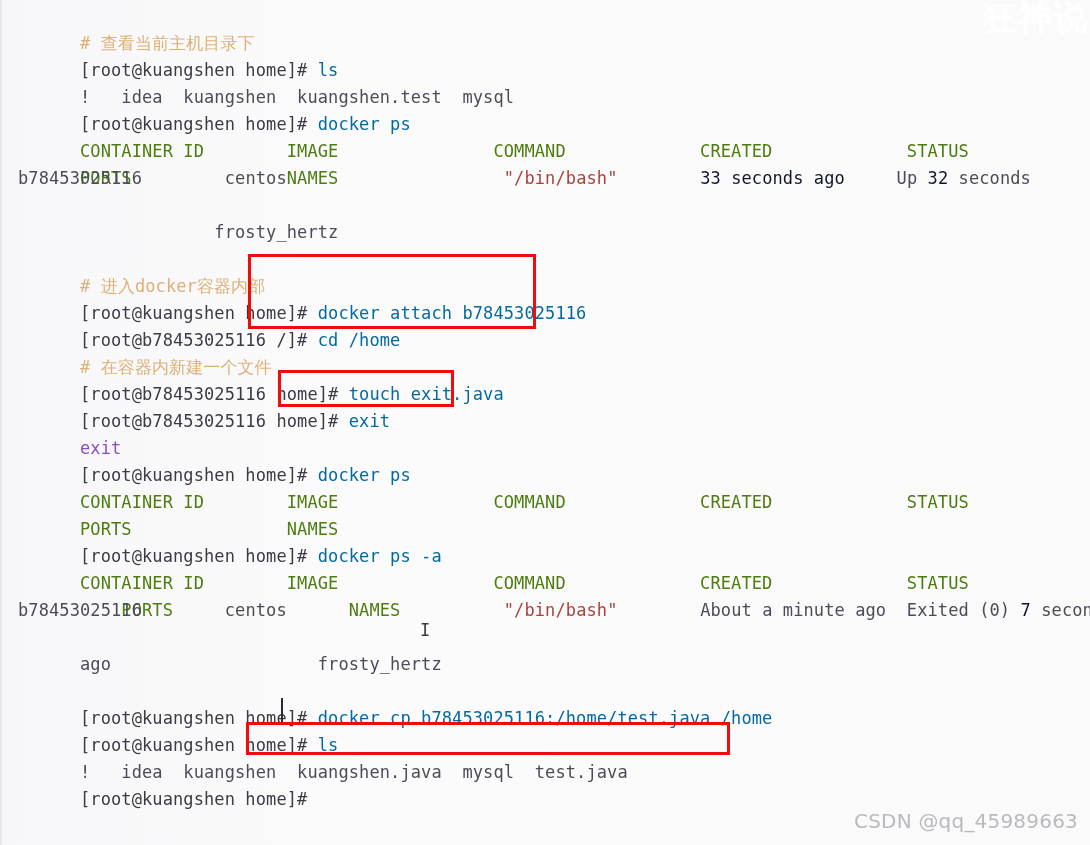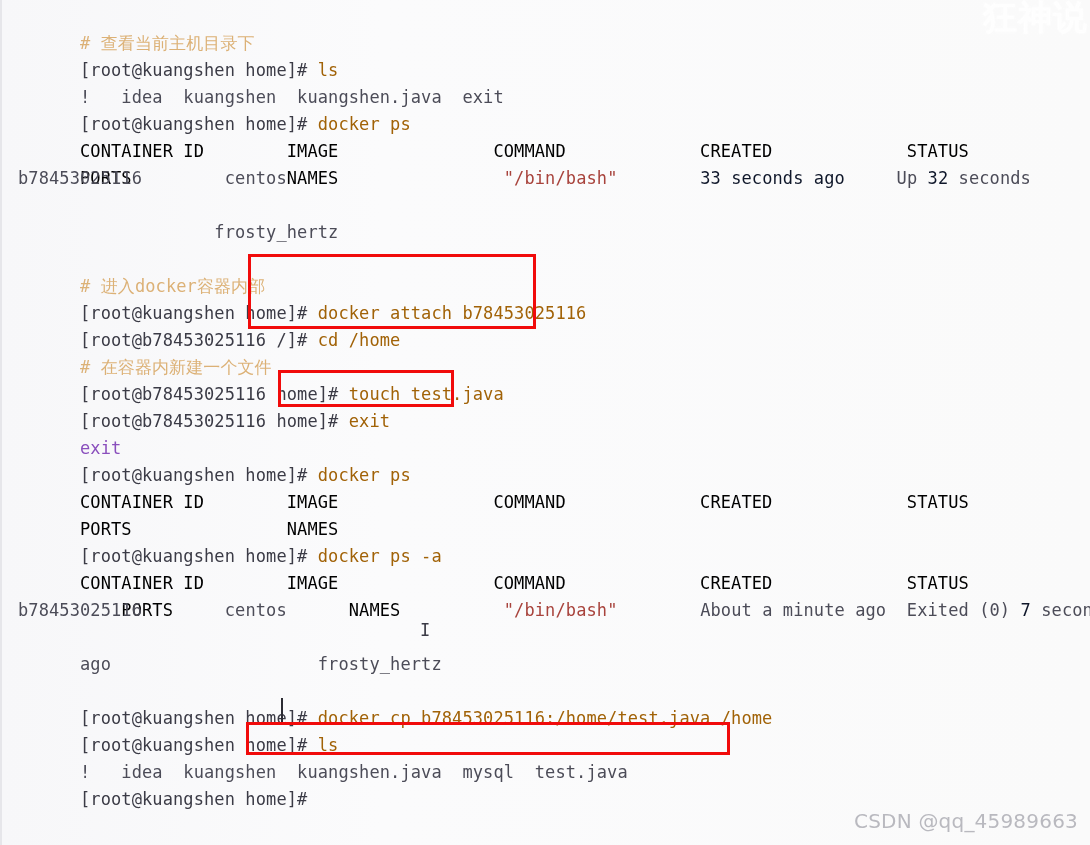--- a/index.html
+++ b/index.html
@@ -36,24 +36,24 @@
   }
   .line {
     white-space: pre;
     height: 27px;
     letter-spacing: 0.1px;
   }
   .blank { height: 27px; }
 
   
   .prompt   { color: #3b3b46; }
-  .cmd      { color: #a16207; }
+  .cmd      { color: #0369a1; }
   .comment  { color: #dcb176; }
   .out      { color: #4c4c58; }
-  .hdr      { color: #000000; }
+  .hdr      { color: #4d7c0f; }
   .str      { color: #a8433c; }
   .num      { color: #0f172a; }
   .purple   { color: #8a4fbd; }
 
   
   .redbox {
     position: absolute;
     border: 3px solid #f10b0b;
     box-sizing: border-box;
     z-index: 4;
@@ -120,21 +120,21 @@
 
     <div class="line">
       <span class="comment"># 查看当前主机目录下</span>
     </div>
 
     <div class="line">
       <span class="prompt">[root@kuangshen home]#</span><span class="cmd"> ls</span>
     </div>
 
     <div class="line">
-      <span class="out">!   idea  kuangshen  kuangshen.java  exit</span>
+      <span class="out">!   idea  kuangshen  kuangshen.test  mysql</span>
     </div>
 
     <div class="line">
       <span class="prompt">[root@kuangshen home]#</span><span class="cmd"> docker ps</span>
     </div>
 
     <div class="line">
       <span class="hdr">CONTAINER ID        IMAGE               COMMAND             CREATED             STATUS</span>
     </div>
 
@@ -161,21 +161,21 @@
     <div class="line">
       <span class="prompt">[root@b78453025116 /]#</span><span class="cmd"> cd /home</span>
     </div>
 
 
     <div class="line">
       <span class="comment"># 在容器内新建一个文件</span>
     </div>
 
     <div class="line">
-      <span class="prompt">[root@b78453025116 home]#</span><span class="cmd"> touch test.java</span>
+      <span class="prompt">[root@b78453025116 home]#</span><span class="cmd"> touch exit.java</span>
     </div>
 
     <div class="line">
       <span class="prompt">[root@b78453025116 home]#</span><span class="cmd"> exit</span>
     </div>
 
     <div class="line">
       <span class="purple">exit</span>
     </div>
 

